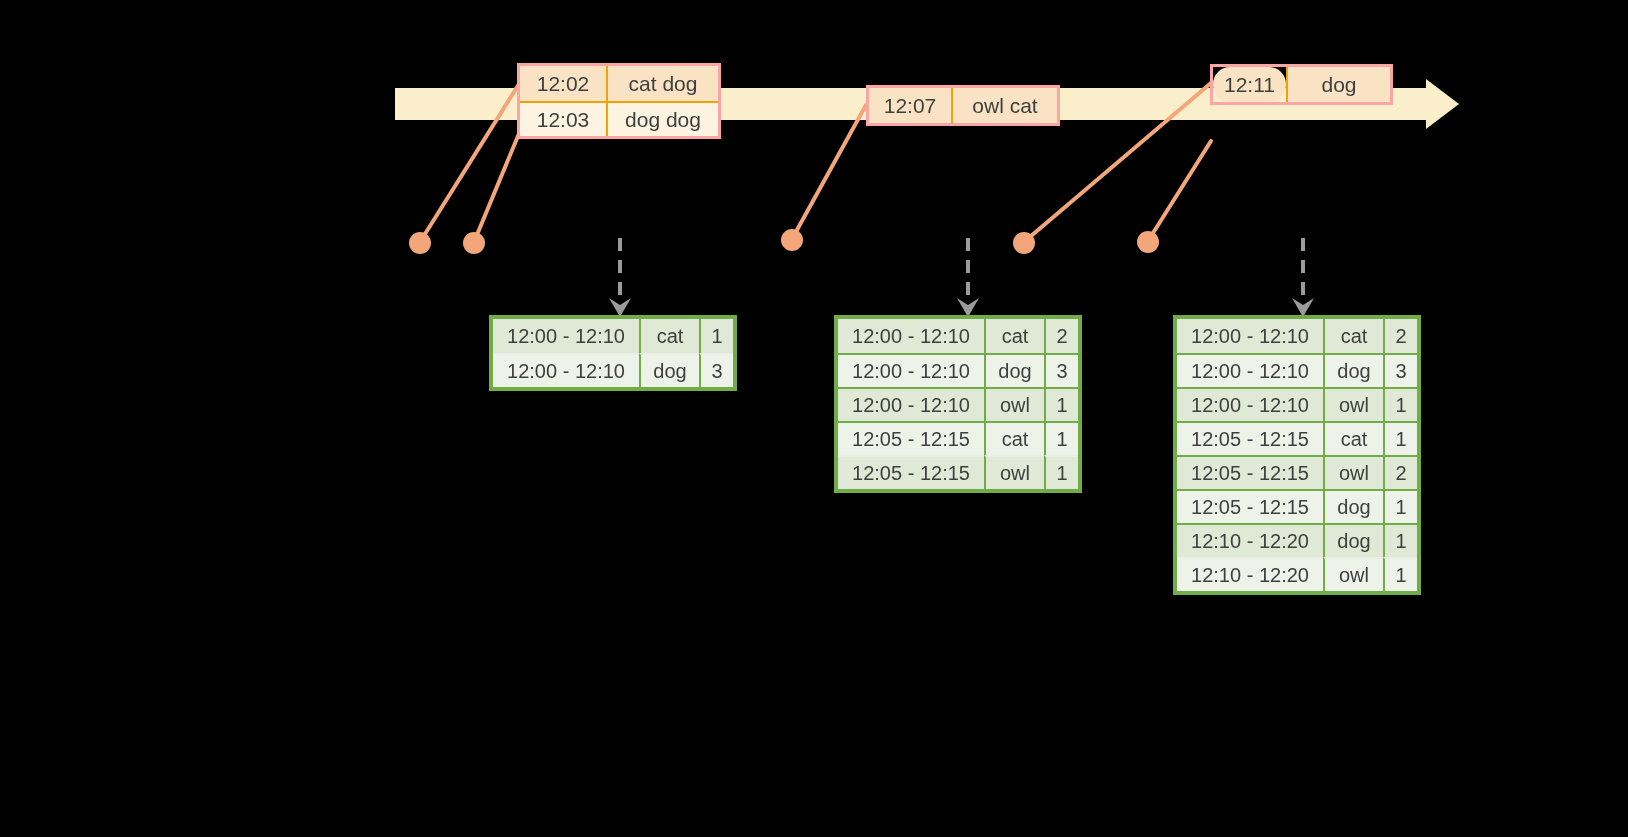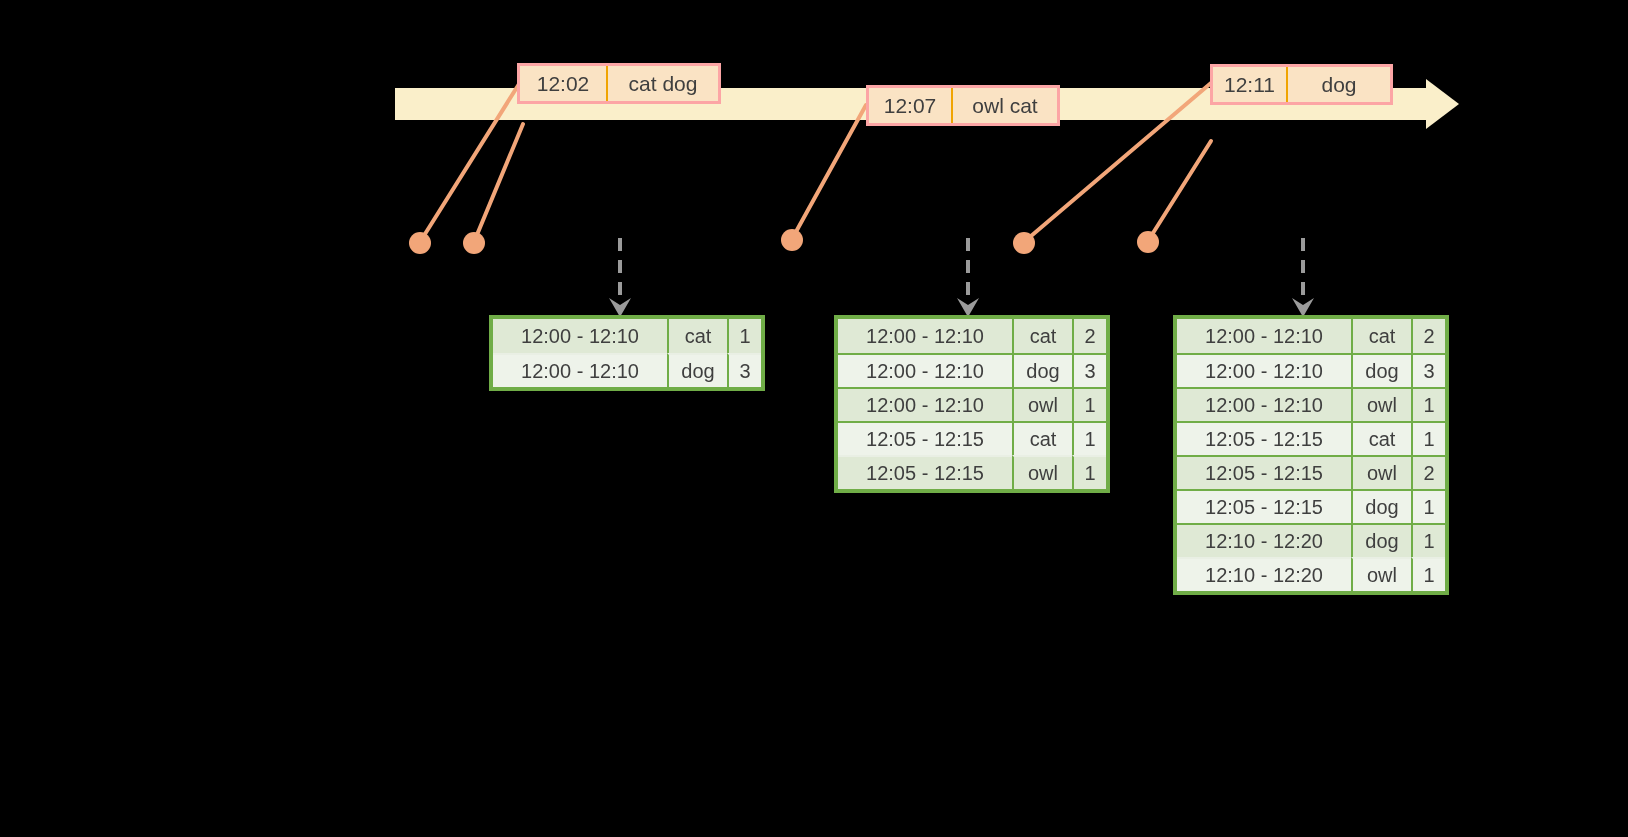--- a/index.html
+++ b/index.html
@@ -18,30 +18,30 @@
   table { position:absolute; border-collapse:separate; border-spacing:0; z-index:3; }
 
   .event-table { border:3px solid #fca5a5; font-size:21px; }
   .event-table td { text-align:center; vertical-align:middle; height:35px; }
   .event-table td + td { border-left:2px solid #f0a402; }
   .event-table tr + tr td { border-top:2px solid #f0a402; }
   .event-table tr:nth-child(odd) td { background:#fae3c4; }
   .event-table tr:nth-child(even) td { background:#fdf3e1; }
   .et1 .c-time { width:86px; }  .et1 .c-words { width:112px; }
   .et2 .c-time { width:82px;margin-top:20px; }  .et2 .c-words { width:106px;text-align:center; }
-  .et3 .c-time { width:73px; }  .et3 .c-words { width:104px; }
+  .et3 .c-time { width:73px;border-radius:17px; }  .et3 .c-words { width:104px; }
 
   .result-table { border:4px solid #70ad47; font-size:20px; }
   .result-table td { text-align:center; vertical-align:middle; height:34px; }
   .result-table td + td { border-left:2px solid #70ad47; }
   .result-table tr + tr td { border-top:2px solid #70ad47; }
   .result-table tr:last-child td { border-top-color:#e9efe4; }
   .result-table tr:nth-child(odd) td { background:#dfe9d5; }
   .result-table tr:nth-child(even) td { background:#eef3ea; }
-  .result-table .c-window { width:174px; }
+  .result-table .c-window { width:146px; }
   .result-table .c-word { width:60px; }
   .result-table .c-count { width:34px; }
 
   #t-et1 { left:517px; top:63px; }
   #t-et2 { left:866px; top:85px; }
   #t-et3 { left:1210px; top:64px; }
   #t-rt1 { left:489px; top:315px; }
   #t-rt2 { left:834px; top:315px; }
   #t-rt3 { left:1173px; top:315px; }
 </style>
@@ -79,20 +79,24 @@
       <path d="M1292 298 L1303 317 L1314 298 L1303 305 Z"></path>
     </g>
   </svg>
 
   <table id="t-et1" class="event-table et1">
     <tbody>
         <tr>
       <td class="c-time">12:02</td>
       <td class="c-words">cat dog</td>
     </tr>
+    <tr>
+      <td class="c-time">12:03</td>
+      <td class="c-words">dog dog</td>
+    </tr>
   </tbody>
     </table>
 
   <table id="t-et2" class="event-table et2">
     <tbody>
         <tr>
       <td class="c-time">12:07</td>
       <td class="c-words">owl cat</td>
     </tr>
   </tbody>

